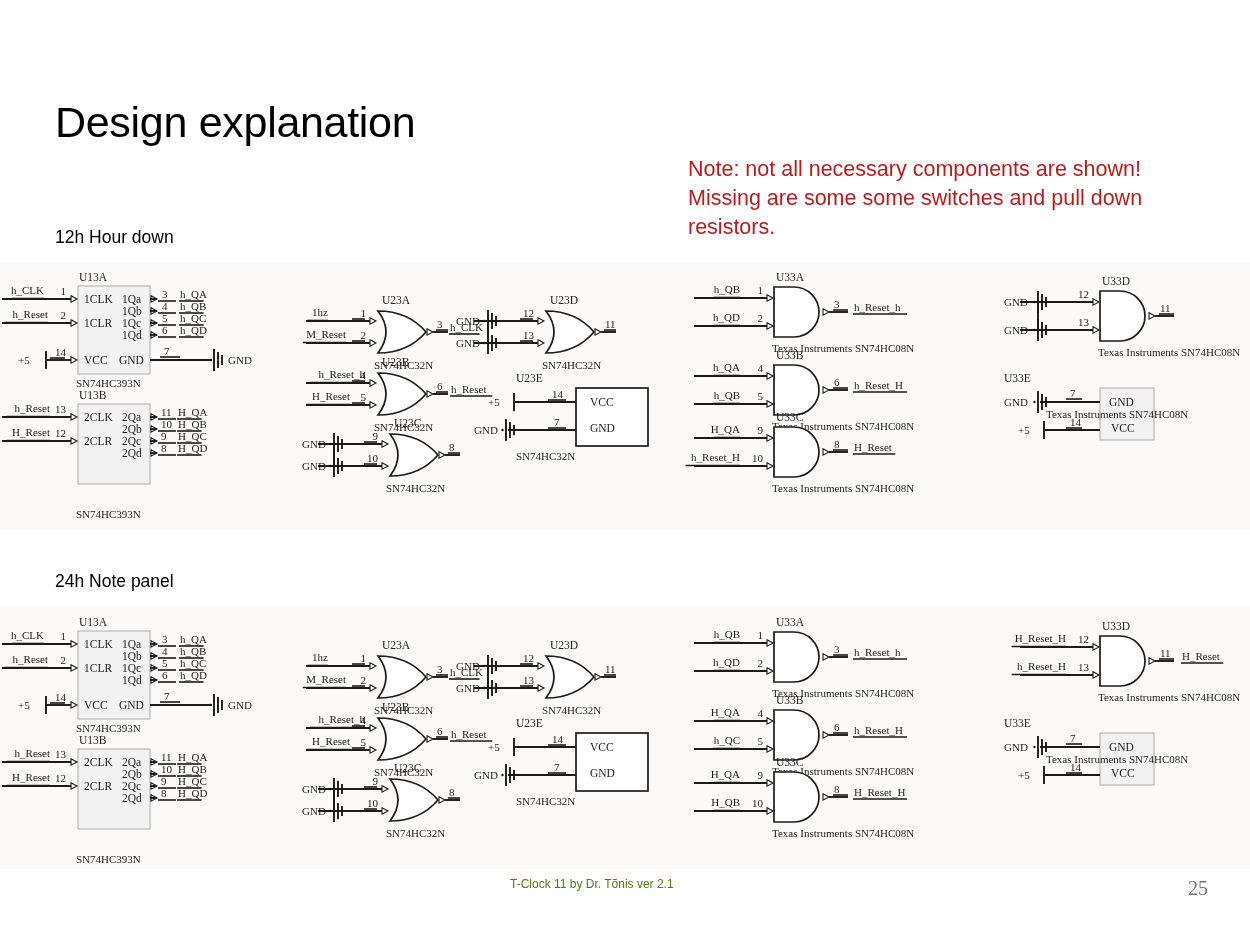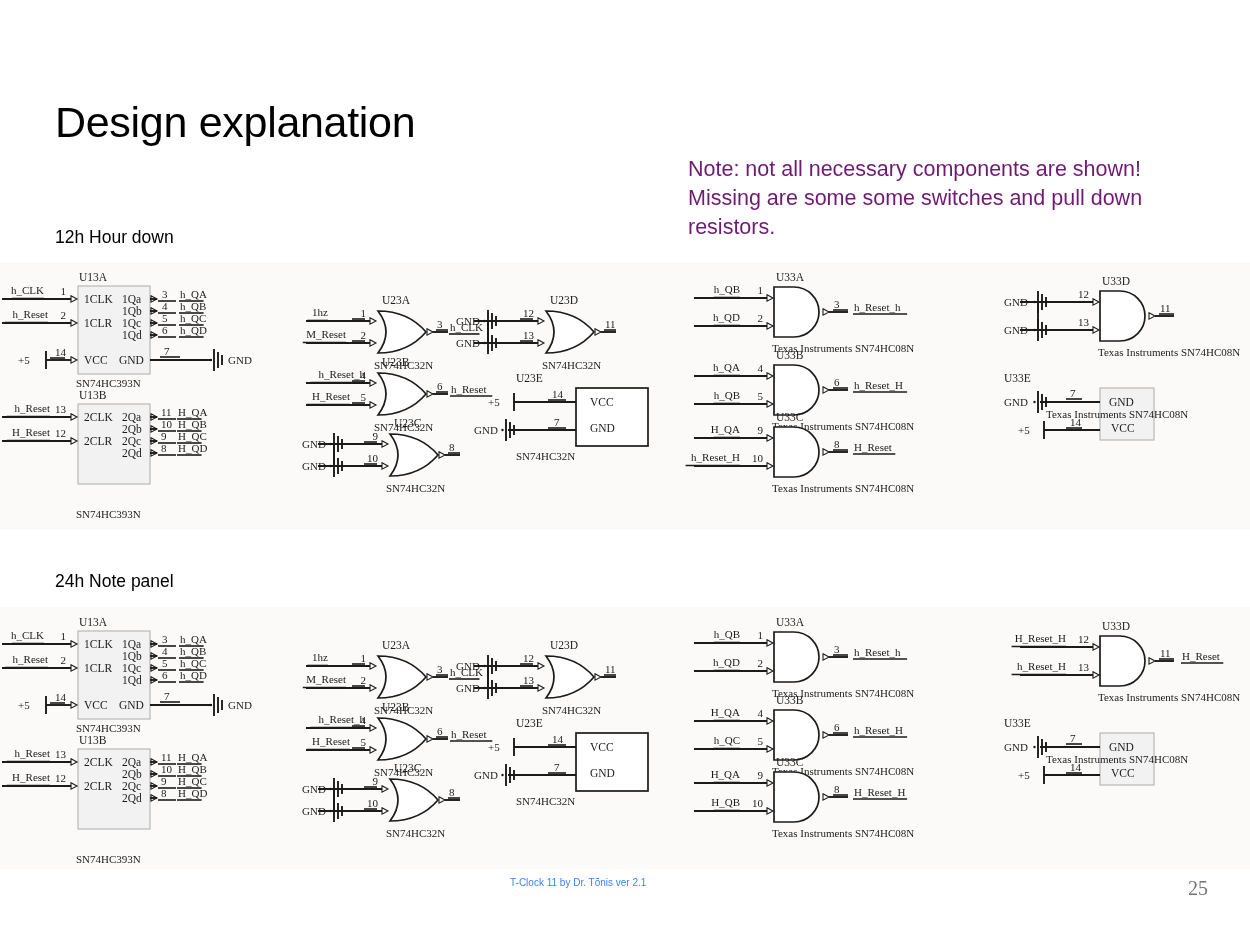--- a/index.html
+++ b/index.html
@@ -10,41 +10,41 @@
   }
   .slide{position:absolute;inset:0;}
 
   .title{
     position:absolute;left:55px;top:98px;
     font-size:43px;font-weight:400;letter-spacing:-0.3px;color:#000;
     font-family:"Liberation Sans", sans-serif;
   }
   .note{
     position:absolute;left:688px;top:155px;width:530px;
-    font-size:21.5px;line-height:29px;color:#701a75;
+    font-size:21.5px;line-height:29px;color:#b91c1c;
     font-family:"Liberation Sans", sans-serif;
   }
   .panel-label{
     position:absolute;font-size:17.5px;color:#000;
     font-family:"Liberation Sans", sans-serif;
   }
   #label-12h{left:55px;top:227px;}
   #label-24h{left:55px;top:571px;}
 
   .band{
     position:absolute;left:0;width:1250px;background:#fbfaf8;
   }
   #band-12h{top:262px;height:268px;}
   #band-24h{top:607px;height:262px;}
 
   .schem{position:absolute;left:0;top:0;}
 
   .footer-text{
     position:absolute;left:510px;top:877px;
-    font-size:10px;color:#3b82f6;
+    font-size:12px;color:#4d7c0f;
     font-family:"Liberation Sans", sans-serif;
   }
   .footer-page{
     position:absolute;left:1188px;top:877px;
     font-size:20px;color:#737373;
     font-family:Liberation Serif, serif;
   }
 
   
   svg text{font-family:"Liberation Serif", serif;fill:#1b1b1b;}

